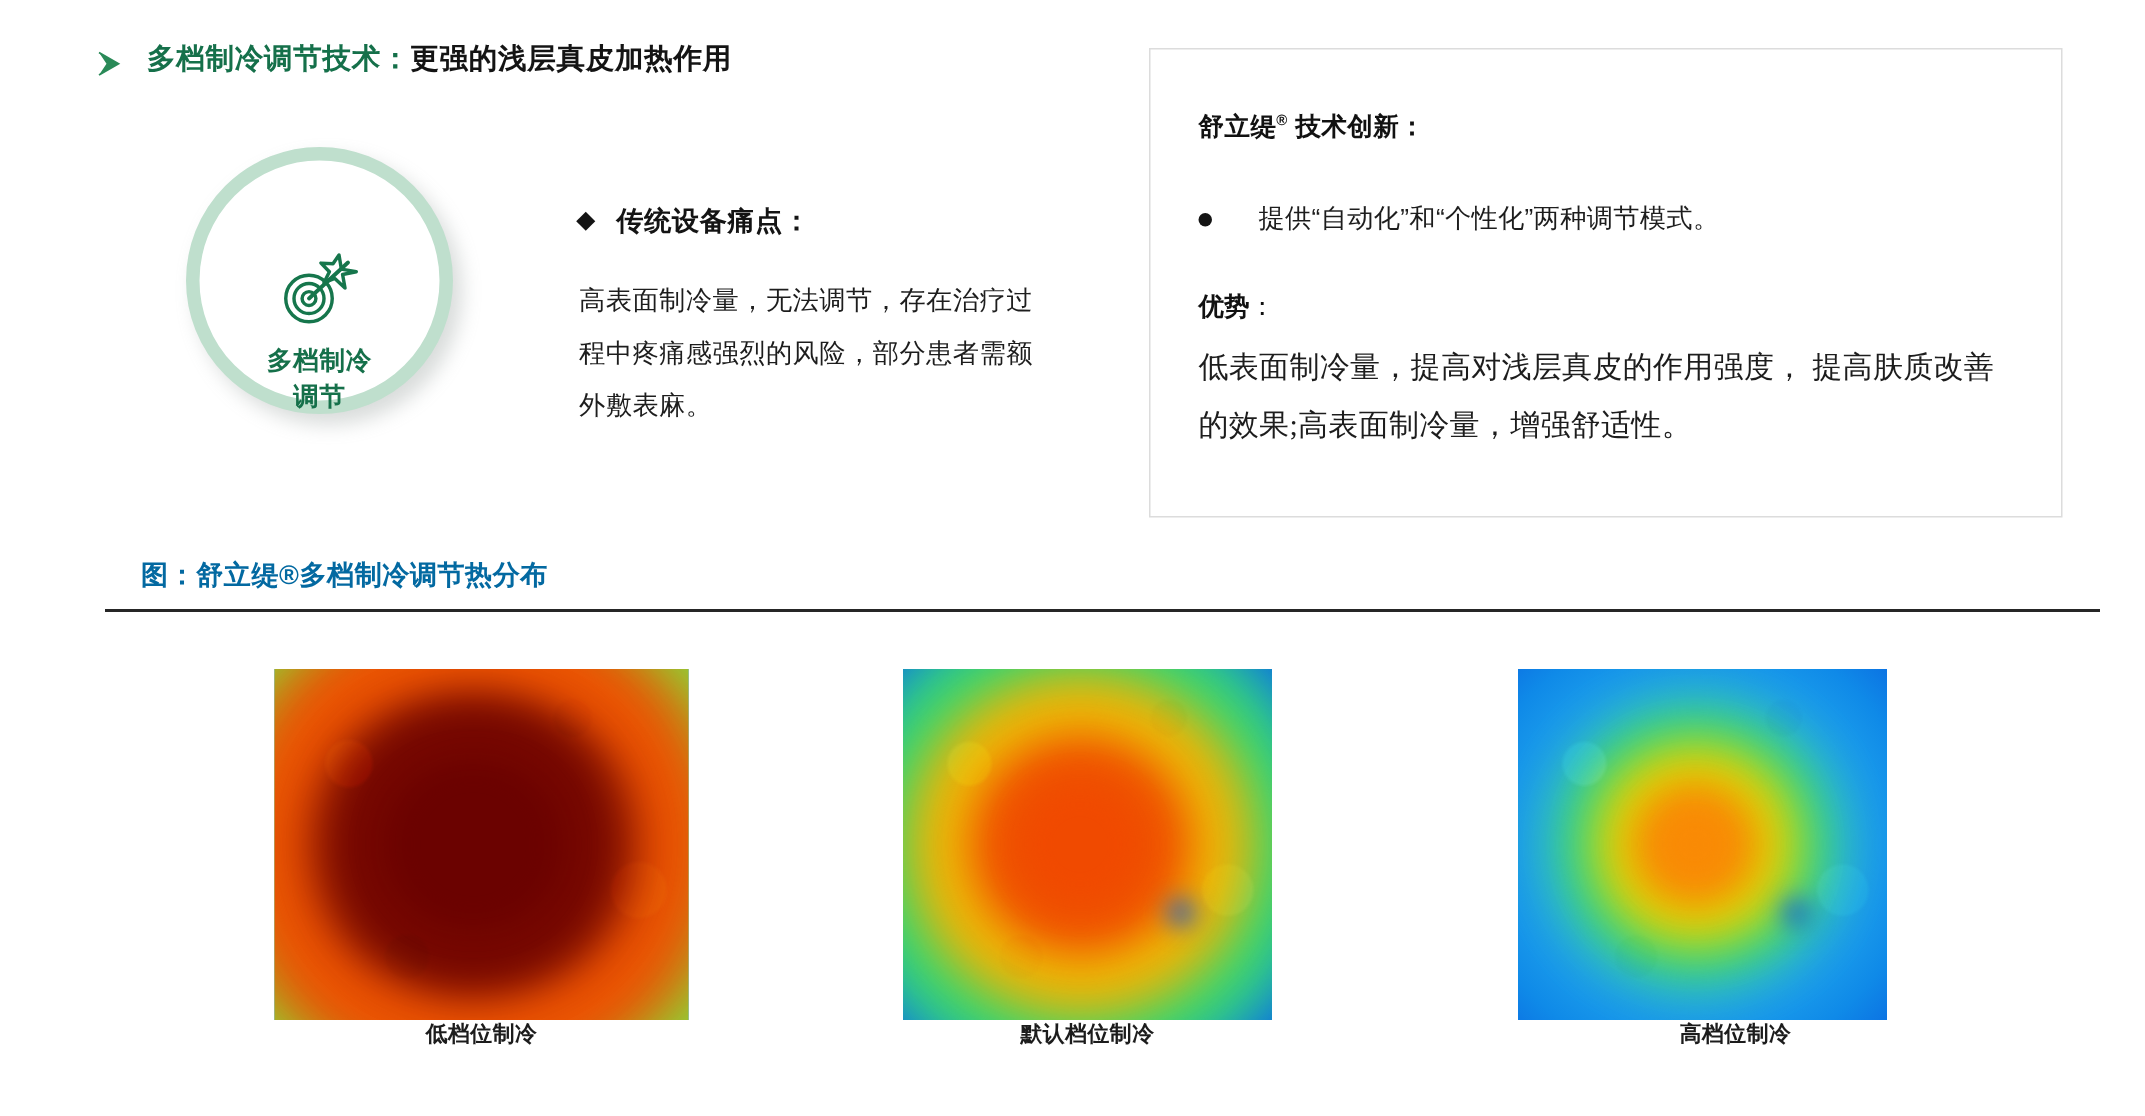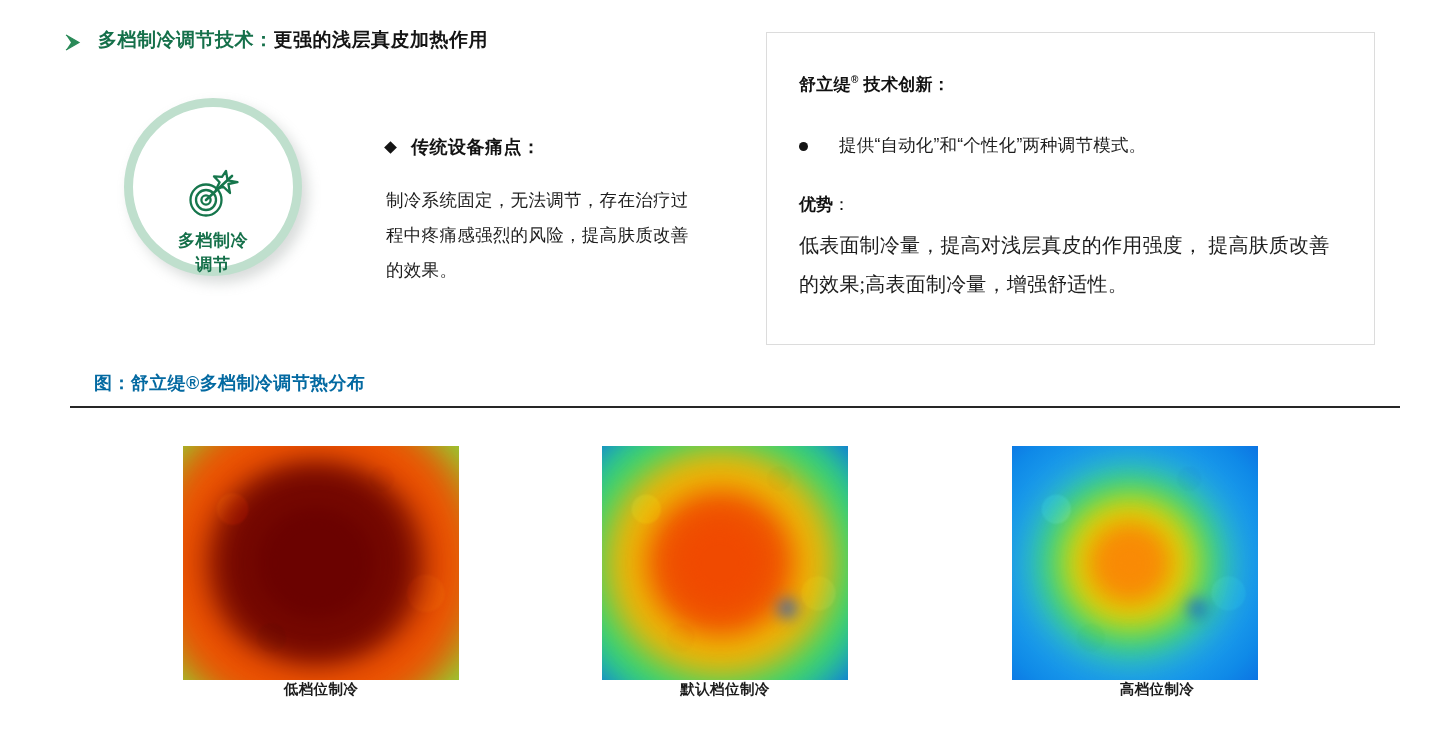--- a/index.html
+++ b/index.html
@@ -264,21 +264,21 @@
       <div>调节</div>
     </div>
   </div>
 </div>
 
 <div class="pain-block">
   <div class="pain-title">
     <span class="diamond-bullet"></span>
     <span>传统设备痛点：</span>
   </div>
-  <div class="pain-body">制冷系统固定，无法调节，存在治疗过程中疼痛感强烈的风险，提高肤质改善的效果。</div>
+  <div class="pain-body">高表面制冷量，无法调节，存在治疗过程中疼痛感强烈的风险，部分患者需额外敷表麻。</div>
 </div>
 
 <div class="info-box">
   <div class="info-title">
     <span>舒立缇</span><span class="sup-r">®</span>
     <span>技术创新：</span>
   </div>
 
   <div class="info-bullet-row">
     <span class="round-bullet"></span>

